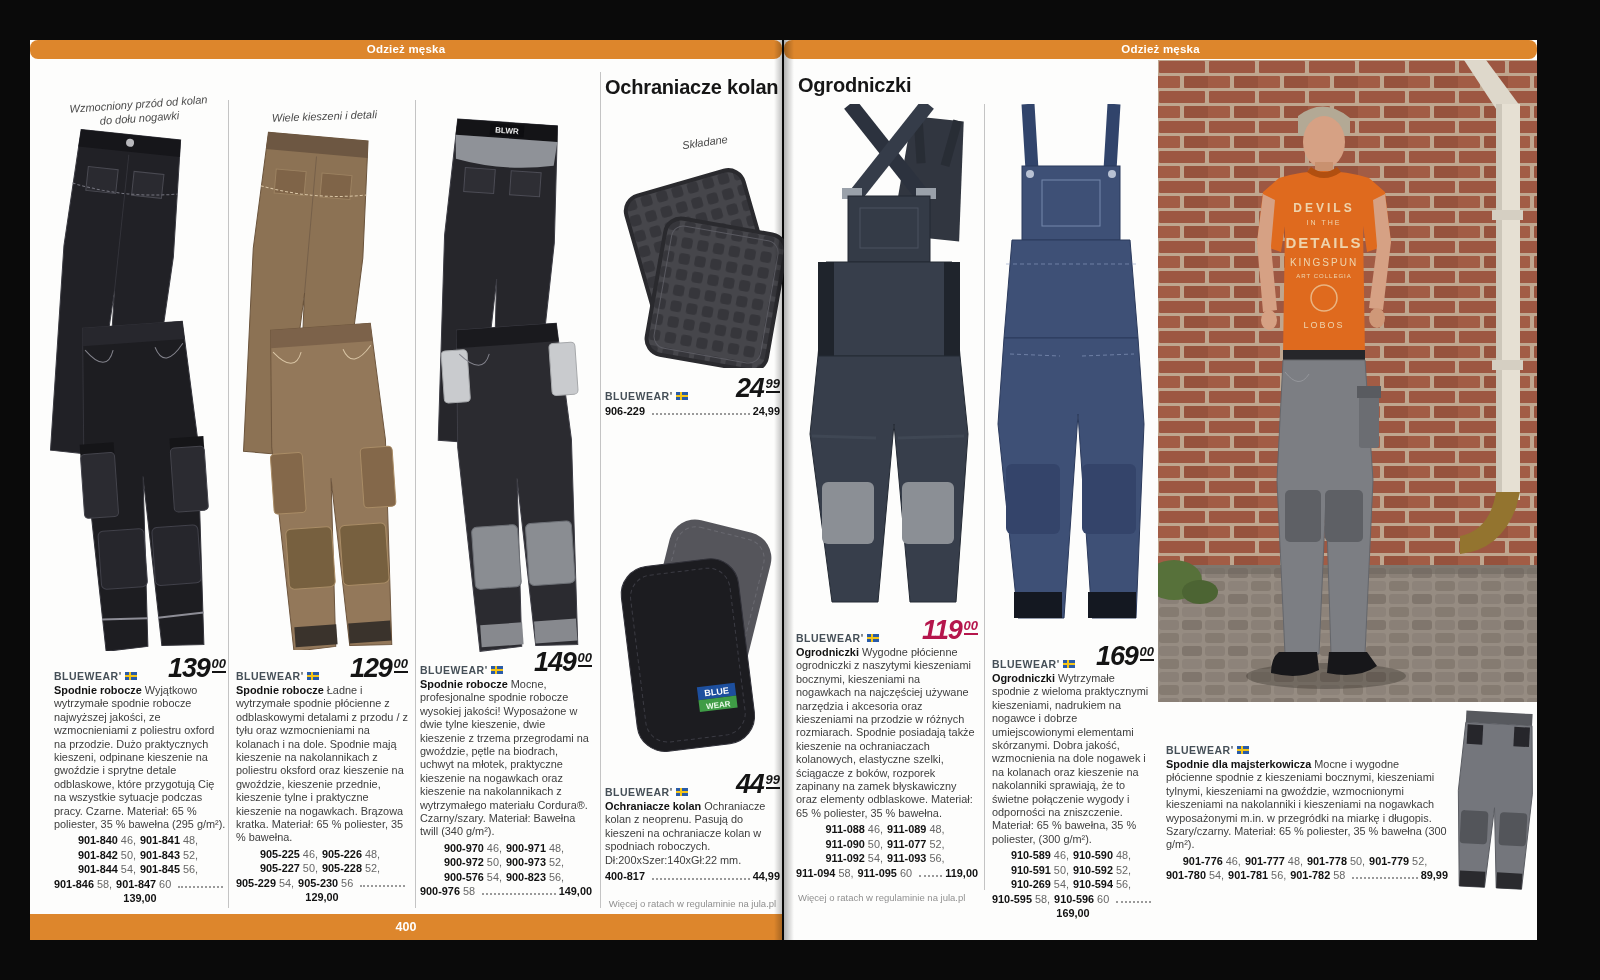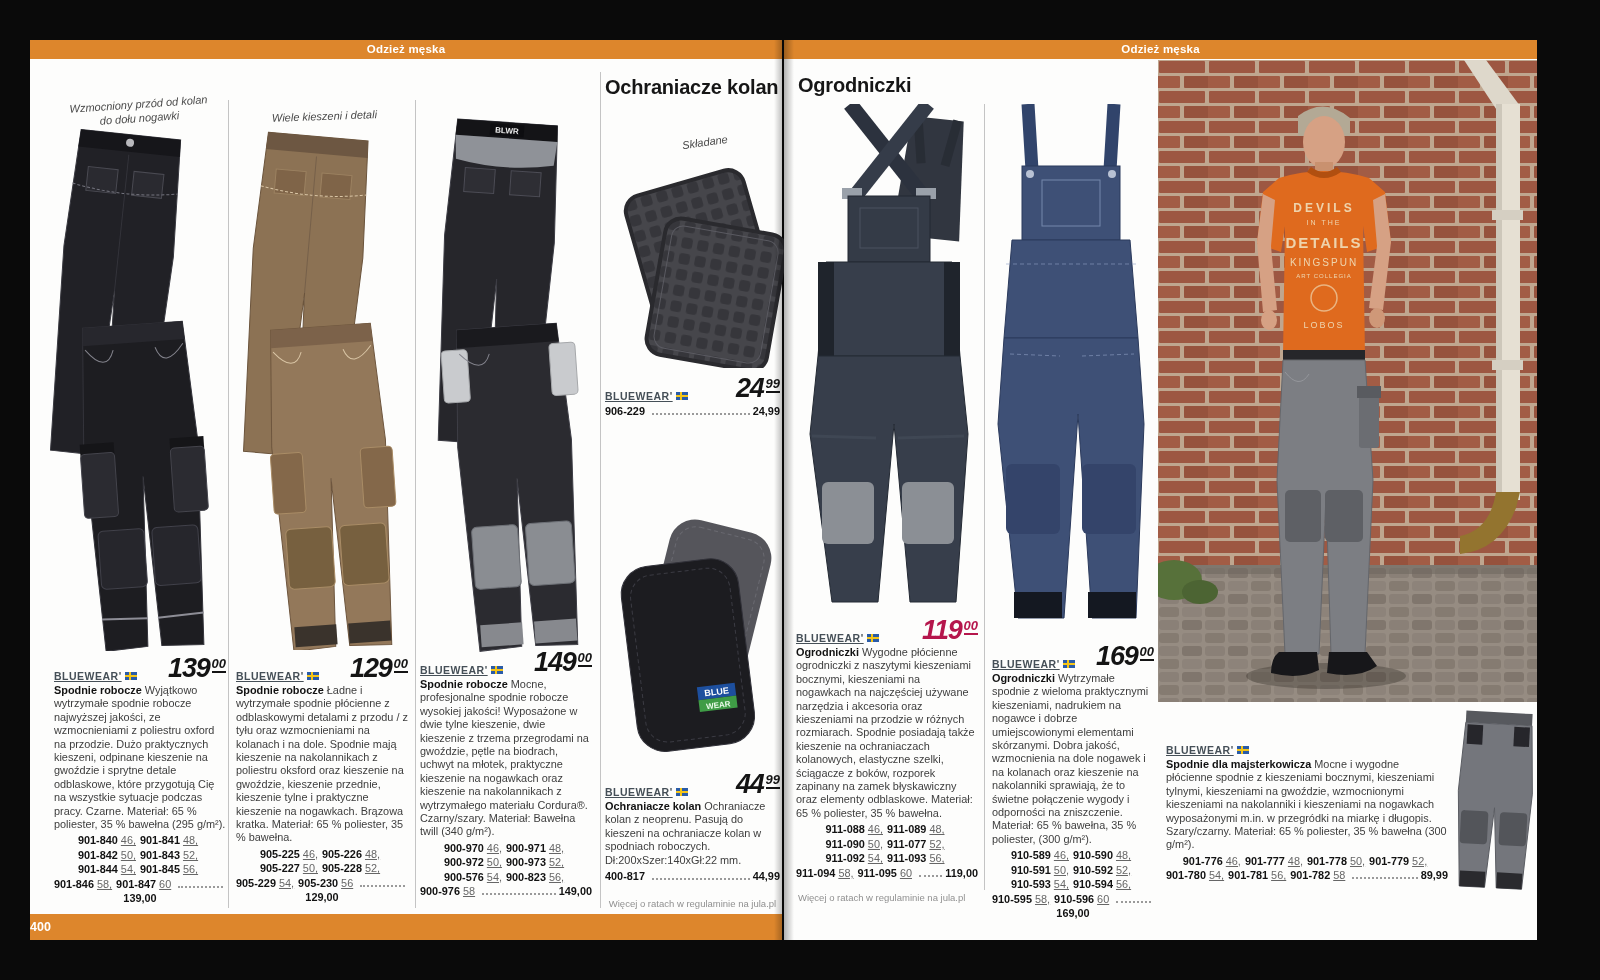--- a/index.html
+++ b/index.html
@@ -3,42 +3,42 @@
 <meta charset="utf-8">
 <style>
   html,body{margin:0;padding:0;background:#0a0a0a;font-family:"Liberation Sans",sans-serif;}
   .stage{position:relative;width:1600px;height:980px;background:#0a0a0a;overflow:hidden;}
   .page{position:absolute;top:40px;height:900px;background:#fdfdfc;}
   #pgL{left:30px;width:752px;}
   #pgR{left:784px;width:753px;}
   .gutter{position:absolute;left:774px;top:40px;width:20px;height:900px;
     background:linear-gradient(to right,rgba(0,0,0,0),rgba(0,0,0,.30) 50%,rgba(0,0,0,0));pointer-events:none;z-index:9;}
   .bar{position:absolute;left:0;right:0;top:0;height:19px;background:#dd862c;color:#fff;
-    font-weight:bold;font-size:11.5px;text-align:center;line-height:19px;letter-spacing:.2px;z-index:3;}
+    font-weight:bold;font-size:11.5px;text-align:center;line-height:19px;letter-spacing:.2px;z-index:3;border-radius:8px;}
   .pagebar{position:absolute;left:0;right:0;bottom:0;height:26px;background:#dd862c;color:#fff;
-    font-weight:bold;font-size:12.5px;text-align:left;line-height:26px;z-index:3;}
+    font-weight:bold;font-size:12.5px;text-align:center;line-height:26px;z-index:3;}
   .vdiv{position:absolute;width:1px;background:#c4c4c4;}
   .note{position:absolute;font-style:italic;color:#4a4a4a;font-size:11px;text-align:center;line-height:13.5px;}
   .h1{position:absolute;font-weight:bold;color:#161616;font-size:20px;letter-spacing:-.2px;}
   .img{position:absolute;}
   .pblock{position:absolute;}
   .prow{display:flex;justify-content:space-between;align-items:flex-end;height:30px;margin-bottom:2px;}
-  .brand{font-weight:bold;color:#454f57;font-size:10.5px;letter-spacing:.5px;display:flex;align-items:center;gap:3px;white-space:nowrap;text-decoration:underline;}
+  .brand{font-weight:bold;color:#454f57;font-size:10.5px;letter-spacing:.5px;display:flex;align-items:center;gap:3px;white-space:nowrap;}
   .flag{width:12px;height:8px;display:inline-block;flex:0 0 auto;
     background:linear-gradient(to bottom,transparent 36%,#f5c518 36%,#f5c518 62%,transparent 62%),
                linear-gradient(to right,transparent 30%,#f5c518 30%,#f5c518 52%,transparent 52%),#2a5ca8;}
   .price{font-style:italic;font-weight:bold;font-size:27px;color:#141414;letter-spacing:-1.2px;line-height:1;white-space:nowrap;}
   .price .gr{font-size:13px;position:relative;top:-9px;margin-left:2px;letter-spacing:0;border-bottom:2px solid currentColor;}
   .price.red{color:#b5164c;}
   .pdesc{margin:1px 0 2px;font-size:10.9px;line-height:13.4px;color:#3d3d3d;}
   .pdesc b{color:#121212;}
   .skus{display:flex;flex-wrap:wrap;align-items:baseline;font-size:10.9px;line-height:14.5px;color:#666;justify-content:center;}
   .pair{margin-right:4px;white-space:nowrap;}
   .pair b{color:#121212;}
-  .pair i{font-style:normal;margin-left:3px;text-decoration:underline;}
+  .pair i{font-style:normal;margin-left:3px;}
   .lead{flex:1 1 auto;min-width:22px;border-bottom:2px dotted #9a9a9a;height:9px;margin:0 3px;}
   .endp{color:#121212;white-space:nowrap;font-weight:bold;}
   .rates{position:absolute;font-size:9.5px;color:#909090;}
 </style>
 </head>
 <body>
 
 <div class="stage">
 
   <div class="page" id="pgL">
@@ -340,21 +340,21 @@
             <span class="flag"></span>
           </span>
         <span class="price"><span>169</span><span class="gr">00</span></span>
       </div>
       <p class="pdesc"><b>Ogrodniczki</b> <span>Wytrzymałe spodnie z wieloma praktycznymi kieszeniami, nadrukiem na nogawce i dobrze umiejscowionymi elementami skórzanymi. Dobra jakość, wzmocnienia na dole nogawek i na kolanach oraz kieszenie na nakolanniki sprawiają, że to świetne połączenie wygody i odporności na zniszczenie. Materiał: 65 % bawełna, 35 % poliester, (300 g/m²).</span></p>
       <div class="skus">
         <span class="pair"><b>910-589</b><i>46,</i></span>
         <span class="pair"><b>910-590</b><i>48,</i></span>
         <span class="pair"><b>910-591</b><i>50,</i></span>
         <span class="pair"><b>910-592</b><i>52,</i></span>
-        <span class="pair"><b>910-593</b><i>54,</i></span>
+        <span class="pair"><b>910-269</b><i>54,</i></span>
         <span class="pair"><b>910-594</b><i>56,</i></span>
         <span class="pair"><b>910-595</b><i>58,</i></span>
         <span class="pair"><b>910-596</b><i>60</i></span>
         <span class="lead"></span>
         <b class="endp">169,00</b>
       </div>
     </div>
 
     <div class="rates" style="left:14px;top:852px;width:182px;">Więcej o ratach w regulaminie na jula.pl</div>
 

